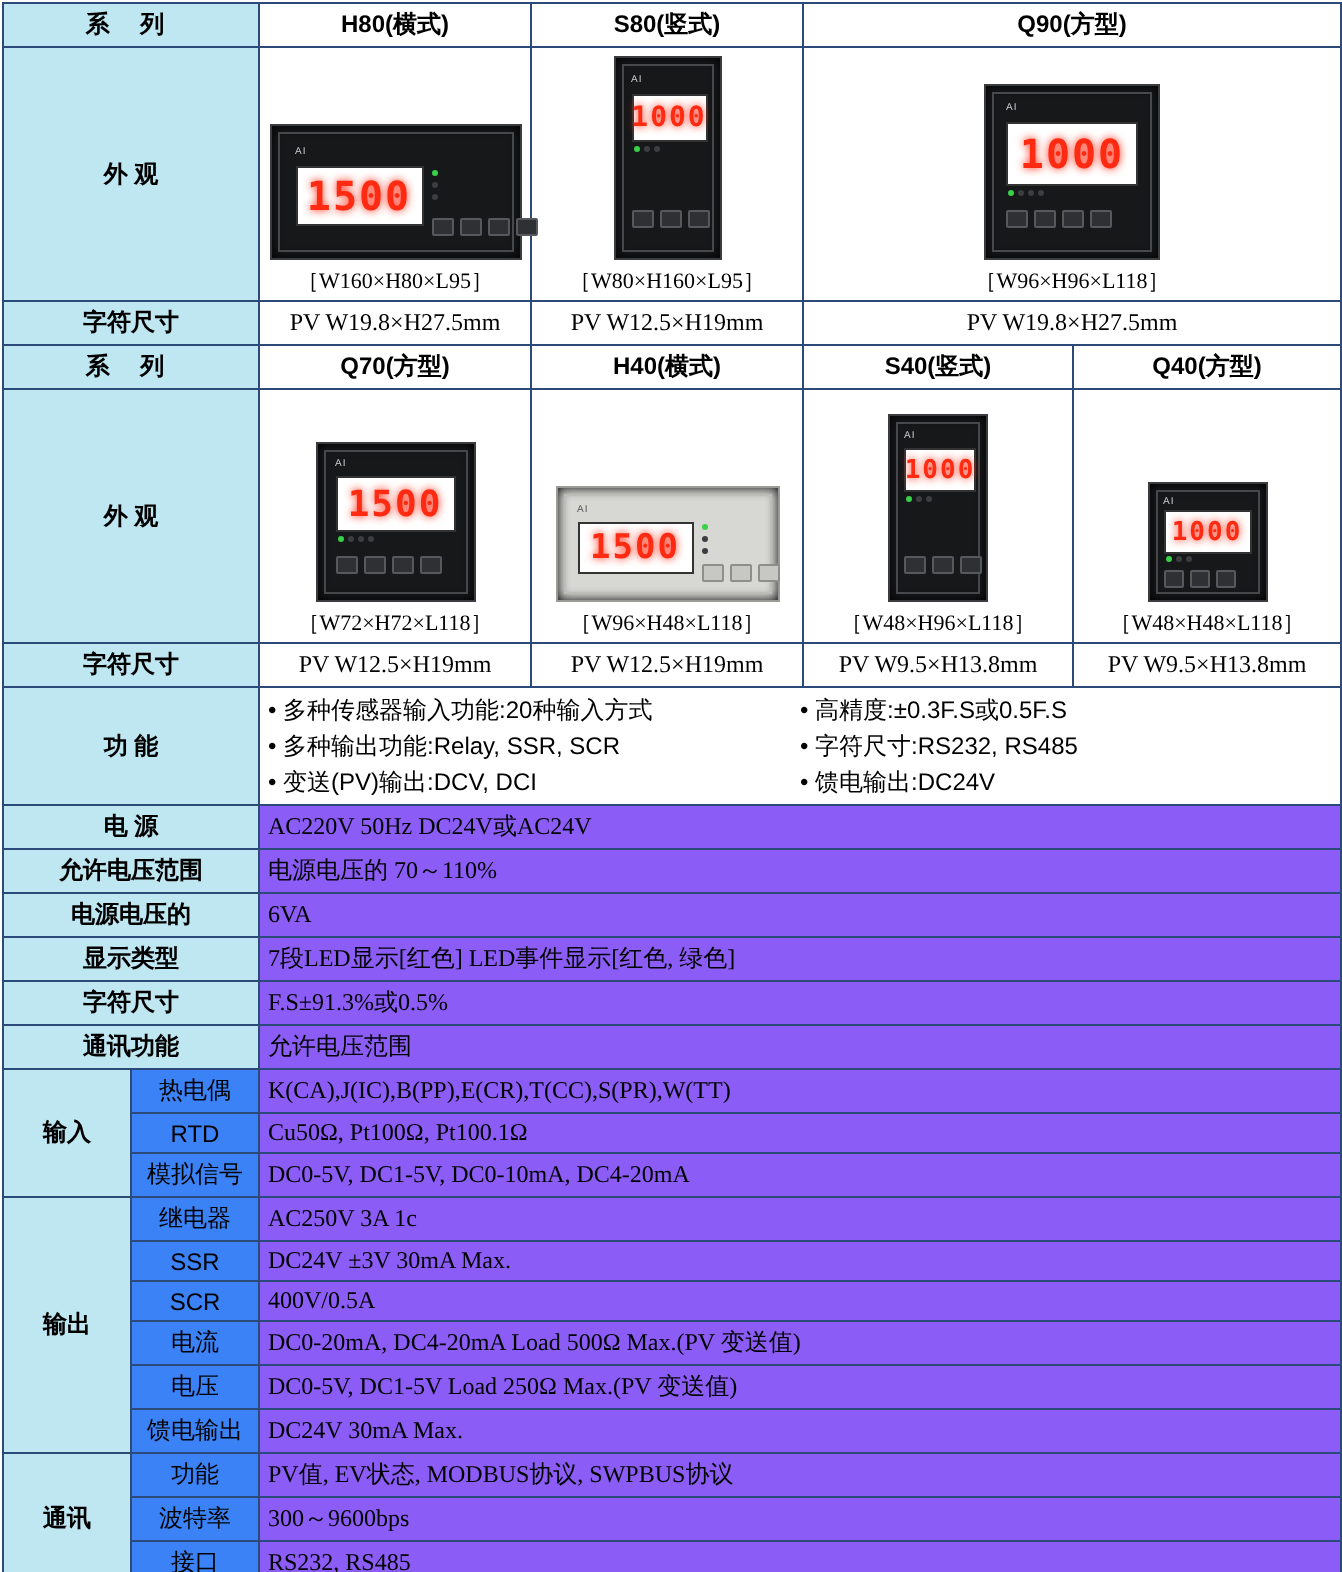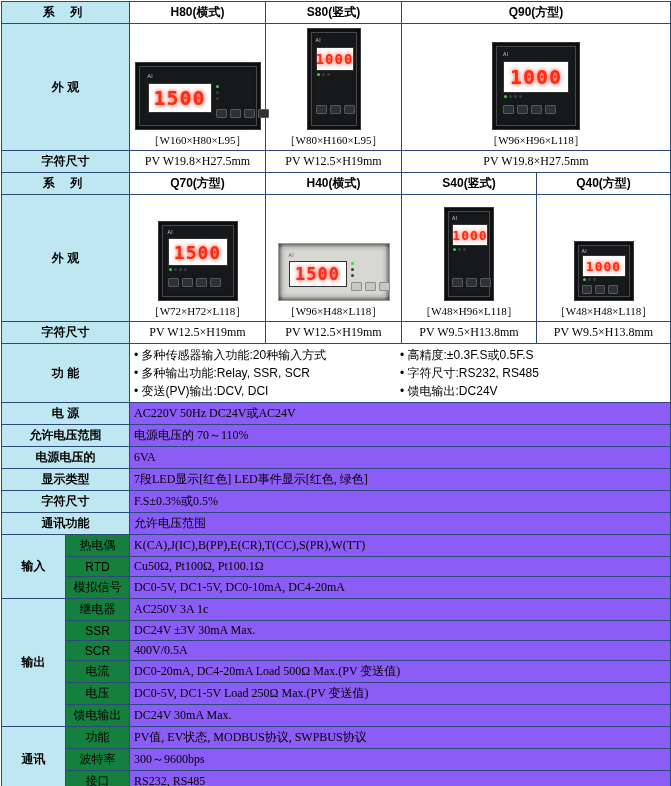--- a/index.html
+++ b/index.html
@@ -2,21 +2,21 @@
 <html><head>
 <meta charset="utf-8">
 <style>
   html,body{margin:0;padding:0;background:#fff;}
   body{font-family:"Liberation Sans","DejaVu Sans",sans-serif;}
   #sheet{width:642px;height:786px;position:relative;box-sizing:border-box;}
   table.spec{border-collapse:collapse;width:669px;margin:1px;table-layout:fixed;}
   table.spec td{border:1px solid #2b4a7a;font-size:12px;color:#000;padding:2px 4px;vertical-align:middle;}
   .hdr{background:#bfe7f2;text-align:center;font-weight:bold;letter-spacing:6px;}
   .lbl{background:#bfe7f2;text-align:center;font-weight:bold;}
-  .lbl2{background:#15803d;text-align:center;}
+  .lbl2{background:#3b82f6;text-align:center;}
   .ctr{text-align:center;}
   .val{background:#8b5cf6;text-align:left;}
   .serif{font-family:"Liberation Serif","DejaVu Serif",serif;}
   .prodcell{background:#fff;text-align:center;padding:4px 2px 2px 2px;}
   .prodname{font-weight:bold;font-size:13px;text-align:center;}
   .dim{font-size:11px;text-align:center;padding-top:3px;font-family:"Liberation Serif","DejaVu Serif",serif;}
   .meterwrap{display:flex;align-items:flex-end;justify-content:center;height:104px;}
   
   .meter{position:relative;background:#17181a;border:1px solid #3a3c40;box-shadow:inset 0 0 6px #000;}
   .meter .bez{position:absolute;inset:3px;border:1px solid #46484c;}
@@ -283,21 +283,21 @@
   <tr>
     <td class="lbl" colspan="2">电源电压的</td>
     <td class="val serif" colspan="4">6VA</td>
   </tr>
   <tr>
     <td class="lbl" colspan="2">显示类型</td>
     <td class="val serif" colspan="4">7段LED显示[红色]        LED事件显示[红色, 绿色]</td>
   </tr>
   <tr>
     <td class="lbl" colspan="2">字符尺寸</td>
-    <td class="val serif" colspan="4">F.S±0.3%或0.5%</td>
+    <td class="val serif" colspan="4">F.S±91.3%或0.5%</td>
   </tr>
   <tr>
     <td class="lbl" colspan="2">通讯功能</td>
     <td class="val serif" colspan="4">允许电压范围</td>
   </tr>
 
   <tr>
     <td class="lbl" rowspan="3">输入</td>
     <td class="lbl2">热电偶</td>
     <td class="val serif" colspan="4">K(CA),J(IC),B(PP),E(CR),T(CC),S(PR),W(TT)</td>

